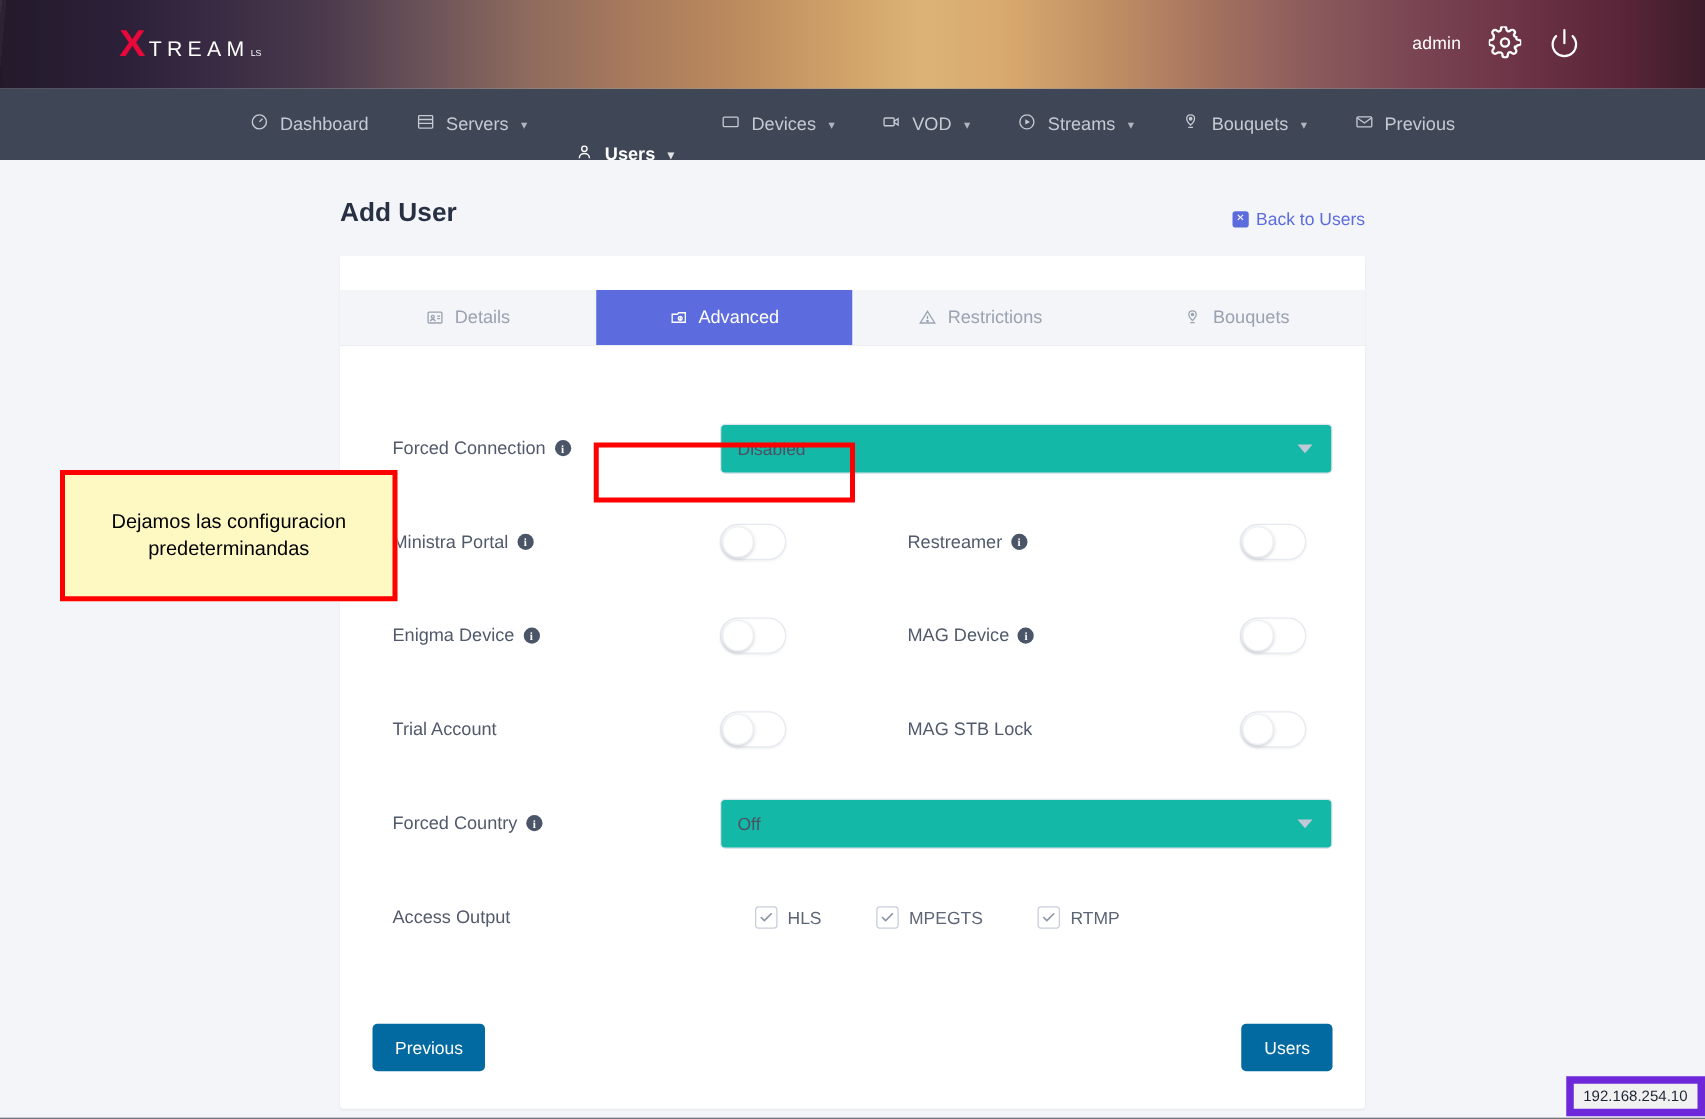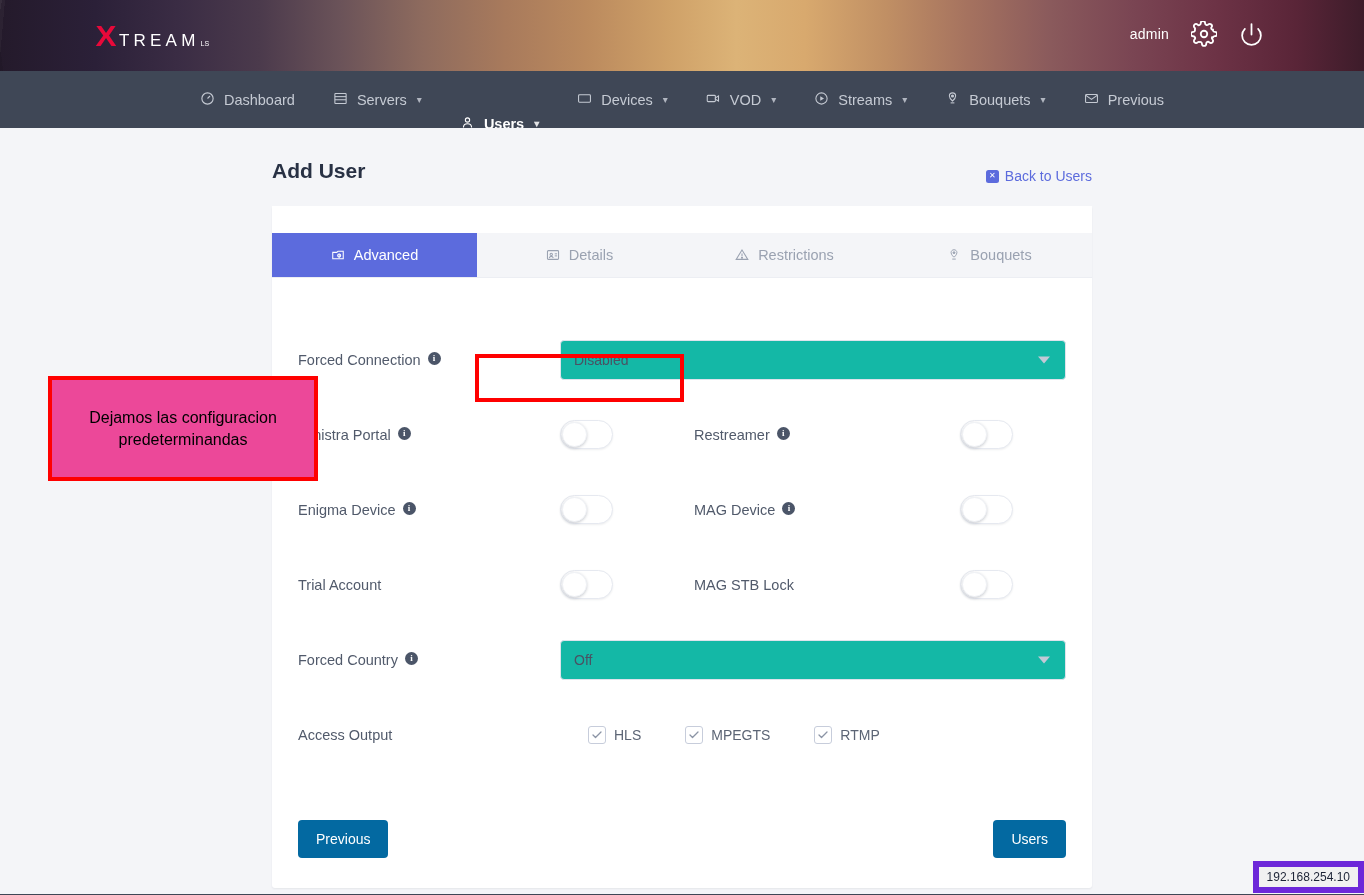--- a/index.html
+++ b/index.html
@@ -130,21 +130,21 @@
   .highlight-box {
     position: absolute;
     border: 4px solid #ff0000;
     pointer-events: none;
     z-index: 30;
   }
 
   .form-area { padding: 44px 26px 30px 26px; background: #fff; }
   .row { display: flex; align-items: center; margin-bottom: 0; height: 75px; }
   .lbl {
-    font-size: 14.5px; color: #515a6b; display: flex; gap: 7px;
+    font-size: 14.5px; color: #515a6b; display: flex; align-items: center; gap: 7px; margin-left: 16px;
   }
   .lbl.col1 { width: 262px; flex: 0 0 262px; }
   .lbl.col2 { width: 266px; flex: 0 0 266px; }
   .info-i {
     width: 13px; height: 13px; border-radius: 50%;
     background: #4b5568; color: #fff;
     font-size: 9px; font-weight: bold;
     display: inline-flex; align-items: center; justify-content: center;
     font-family: "Liberation Serif", serif;
   }
@@ -209,21 +209,21 @@
   .ip-tip {
     position: absolute; right: 0px; bottom: 2px;
     background: #f1f1f1; border: 6px solid #6d28d9;
     padding: 3px 8px; font-size: 12px; color: #1d2436;
     font-family: "Liberation Sans", sans-serif;
   }
 
   
   .note {
     position: absolute;
-    background: #ec4899;
+    background: #fef9c3;
     border: 4px solid #ff0000;
     display: flex; align-items: center; justify-content: center;
     text-align: center;
     font-size: 16px; color: #000; line-height: 1.35;
     padding: 1px 10px;
     z-index: 40;
   }
 </style>
 </head>
 <body>
@@ -355,41 +355,41 @@
       <a class="back-link">
         <span class="back-badge">✕</span>
         <span>Back to Users</span>
       </a>
     </div>
 
     <div class="card">
       <div class="card-topstrip"></div>
 
       <div class="tabs">
-        <div class="tab active">
-          <span>
-            <svg width="14" height="14" viewBox="0 0 24 24" fill="none" stroke="currentColor" stroke-width="1.8">
-                <path d="M3 7.5h7l2-2h9v13H3z"></path>
-                <circle cx="14" cy="13" r="2.6"></circle>
-                <line x1="14" y1="9.8" x2="14" y2="16.2"></line>
-              </svg>
-          </span>
-          <span>Advanced</span>
-        </div>
         <div class="tab">
           <span>
             <svg width="14" height="14" viewBox="0 0 24 24" fill="none" stroke="currentColor" stroke-width="1.8">
                 <rect x="2.5" y="4.5" width="19" height="15" rx="1.5"></rect>
                 <circle cx="9" cy="11" r="2"></circle>
                 <path d="M5.5 17c.8-1.8 2-2.6 3.5-2.6S11.7 15.2 12.5 17"></path>
                 <line x1="15" y1="10" x2="19" y2="10"></line>
                 <line x1="15" y1="13.5" x2="19" y2="13.5"></line>
               </svg>
           </span>
           <span>Details</span>
+        </div>
+        <div class="tab active">
+          <span>
+            <svg width="14" height="14" viewBox="0 0 24 24" fill="none" stroke="currentColor" stroke-width="1.8">
+                <path d="M3 7.5h7l2-2h9v13H3z"></path>
+                <circle cx="14" cy="13" r="2.6"></circle>
+                <line x1="14" y1="9.8" x2="14" y2="16.2"></line>
+              </svg>
+          </span>
+          <span>Advanced</span>
         </div>
         <div class="tab">
           <span>
             <svg width="14" height="14" viewBox="0 0 24 24" fill="none" stroke="currentColor" stroke-width="1.8">
                 <path d="M12 3.5L22 19.5H2z"></path>
                 <line x1="12" y1="9.5" x2="12" y2="14"></line>
                 <circle cx="12" cy="16.8" r="0.9" fill="currentColor"></circle>
               </svg>
           </span>
           <span>Restrictions</span>

